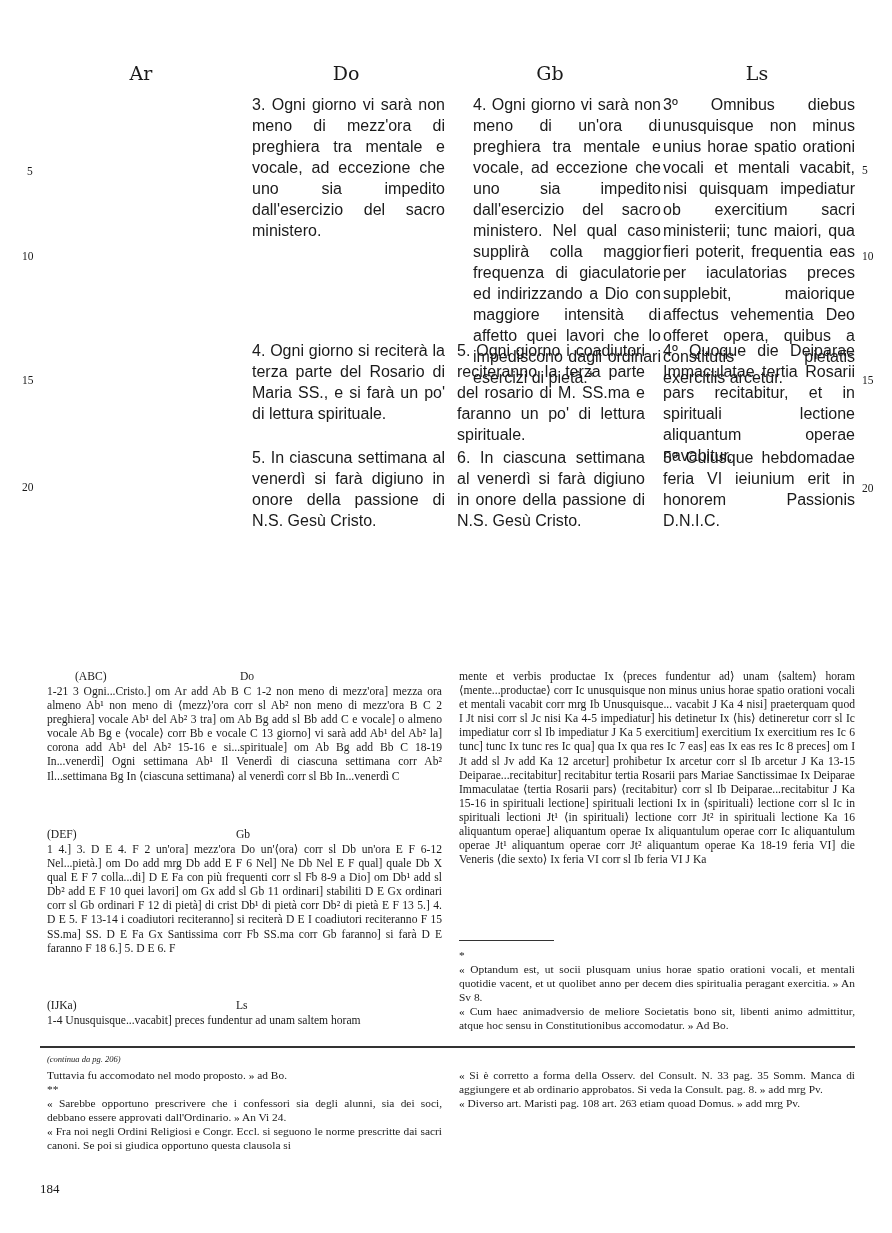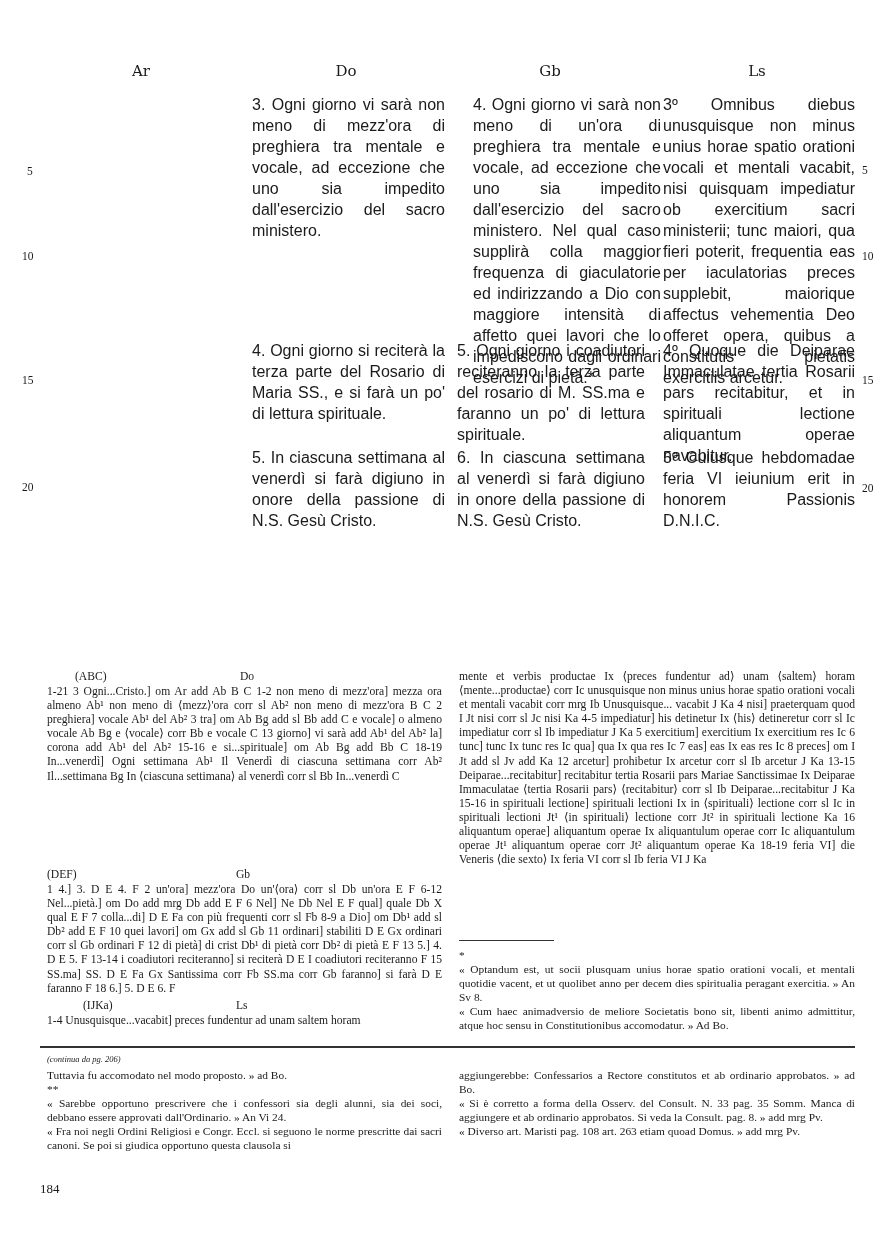--- a/index.html
+++ b/index.html
@@ -1,19 +1,19 @@
 <!DOCTYPE html>
 <html><head>
 <meta charset="utf-8">
 <style>
   html,body{margin:0;padding:0;background:#fff;}
   body{width:892px;height:1233px;position:relative;overflow:hidden;
        font-family:"DejaVu Serif","Liberation Serif",serif;color:#1a1a1a;}
   .abs{position:absolute;}
-  .colhead{font-size:15px;top:62px;text-align:center;width:60px;}
+  .colhead{font-size:19px;top:62px;text-align:center;width:60px;}
   .para{font-family:Liberation Sans, sans-serif;font-size:16px;line-height:21px;
         text-align:justify;hyphens:none;}
   .lnum{font-family:"Liberation Serif",serif;font-size:11.5px;}
   .app{font-family:"Liberation Serif","DejaVu Serif",serif;font-size:11.6px;line-height:14.1px;
        text-align:justify;}
   .sep{height:1px;background:#333;}
   .fn{font-family:"Liberation Serif","DejaVu Serif",serif;font-size:11.4px;line-height:14px;text-align:justify;}
   .small{font-size:8.5px;font-style:italic;}
   .pageno{font-family:"Liberation Serif",serif;font-size:13px;}
 </style>
@@ -48,30 +48,30 @@
 
 <div class="abs app" style="left:47px;top:670px;width:395px;">
   <div style="position:relative;height:15px;">
     <span class="abs" style="left:0;margin-left:28px;">(ABC)</span>
     <span class="abs" style="left:193px;">Do</span>
   </div>
   <div>1-21 3 Ogni...Cristo.] om Ar add Ab B C   1-2 non meno di mezz'ora] mezza ora almeno Ab¹ non meno di ⟨mezz⟩'ora corr sl Ab² non meno di mezz'ora B C   2 preghiera] vocale Ab¹ del Ab²   3 tra] om Ab Bg add sl Bb add C   e vocale] o almeno vocale Ab Bg e ⟨vocale⟩ corr Bb e vocale C   13 giorno] vi sarà add Ab¹ del Ab²   la] corona add Ab¹ del Ab²   15-16 e si...spirituale] om Ab Bg add Bb C   18-19 In...venerdì] Ogni settimana Ab¹ Il Venerdì di ciascuna settimana corr Ab² Il...settimana Bg In ⟨ciascuna settimana⟩ al venerdì corr sl Bb In...venerdì C</div>
 </div>
 
 <div class="abs app" style="left:47px;top:828px;width:395px;">
-  <div style="position:relative;height:15px;margin-top:40px;">
+  <div style="position:relative;height:15px;">
     <span class="abs" style="left:0;">(DEF)</span>
     <span class="abs" style="left:189px;">Gb</span>
   </div>
   <div>1 4.] 3. D E 4. F   2 un'ora] mezz'ora Do un'⟨ora⟩ corr sl Db un'ora E F   6-12 Nel...pietà.] om Do add mrg Db add E F   6 Nel] Ne Db Nel E F   qual] quale Db X qual E F   7 colla...di] D E Fa con più frequenti corr sl Fb   8-9 a Dio] om Db¹ add sl Db² add E F   10 quei lavori] om Gx add sl Gb   11 ordinari] stabiliti D E Gx ordinari corr sl Gb ordinari F   12 di pietà] di crist Db¹ di pietà corr Db² di pietà E F   13 5.] 4. D E 5. F   13-14 i coadiutori reciteranno] si reciterà D E I coadiutori reciteranno F   15 SS.ma] SS. D E Fa Gx Santissima corr Fb SS.ma corr Gb   faranno] si farà D E faranno F   18 6.] 5. D E 6. F</div>
 </div>
 
 <div class="abs app" style="left:47px;top:999px;width:395px;">
   <div style="position:relative;height:15px;">
-    <span class="abs" style="left:0;margin-left:36px;">(IJKa)</span>
+    <span class="abs" style="left:0;">(IJKa)</span>
     <span class="abs" style="left:189px;">Ls</span>
   </div>
   <div>1-4 Unusquisque...vacabit] preces fundentur ad unam saltem horam</div>
 </div>
 
 <div class="abs app" style="left:459px;top:670px;width:396px;">mente et verbis productae Ix ⟨preces fundentur ad⟩ unam ⟨saltem⟩ horam ⟨mente...productae⟩ corr Ic unusquisque non minus unius horae spatio orationi vocali et mentali vacabit corr mrg Ib Unusquisque... vacabit J Ka   4 nisi] praeterquam quod I Jt nisi corr sl Jc nisi Ka   4-5 impediatur] his detinetur Ix ⟨his⟩ detineretur corr sl Ic impediatur corr sl Ib impediatur J Ka   5 exercitium] exercitium Ix exercitium res Ic   6 tunc] tunc Ix tunc res Ic   qua] qua Ix qua res Ic   7 eas] eas Ix eas res Ic   8 preces] om I Jt add sl Jv add Ka   12 arcetur] prohibetur Ix arcetur corr sl Ib arcetur J Ka   13-15 Deiparae...recitabitur] recitabitur tertia Rosarii pars Mariae Sanctissimae Ix Deiparae Immaculatae ⟨tertia Rosarii pars⟩ ⟨recitabitur⟩ corr sl Ib Deiparae...recitabitur J Ka   15-16 in spirituali lectione] spirituali lectioni Ix in ⟨spirituali⟩ lectione corr sl Ic in spirituali lectioni Jt¹ ⟨in spirituali⟩ lectione corr Jt² in spirituali lectione Ka   16 aliquantum operae] aliquantum operae Ix aliquantulum operae corr Ic aliquantulum operae Jt¹ aliquantum operae corr Jt² aliquantum operae Ka   18-19 feria VI] die Veneris ⟨die sexto⟩ Ix feria VI corr sl Ib feria VI J Ka</div>
 
 <div class="abs sep" style="left:459px;top:940px;width:95px;"></div>
 <div class="abs fn" style="left:459px;top:948px;width:396px;">
   <div>*</div>
@@ -83,18 +83,17 @@
 
 <div class="abs fn" style="left:47px;top:1052px;width:395px;">
   <div class="small">(continua da pg. 206)</div>
   <div style="margin-top:2px;">Tuttavia fu accomodato nel modo proposto. » ad Bo.</div>
   <div>**</div>
   <div>« Sarebbe opportuno prescrivere che i confessori sia degli alunni, sia dei soci, debbano essere approvati dall'Ordinario. » An Vi 24.</div>
   <div>« Fra noi negli Ordini Religiosi e Congr. Eccl. si seguono le norme prescritte dai sacri canoni. Se poi si giudica opportuno questa clausola si</div>
 </div>
 
 <div class="abs fn" style="left:459px;top:1068px;width:396px;">
-  <div>aggiungerebbe: Confessarios a Rectore constitutos et ab ordinario approbatos. » ad Bo.</div>
   <div>« Si è corretto a forma della Osserv. del Consult. N. 33 pag. 35 Somm. Manca di aggiungere et ab ordinario approbatos. Si veda la Consult. pag. 8. » add mrg Pv.</div>
   <div>« Diverso art. Maristi pag. 108 art. 263 etiam quoad Domus. » add mrg Pv.</div>
 </div>
 
 <div class="abs pageno" style="left:40px;top:1181px;">184</div>
 
 </body></html>

